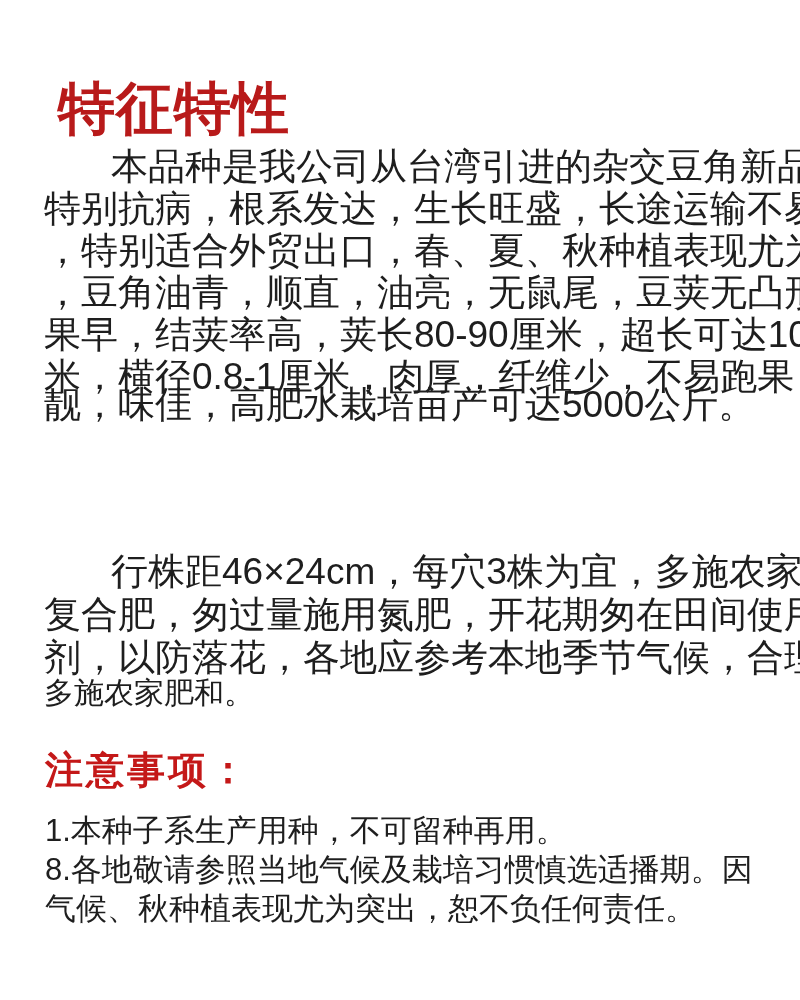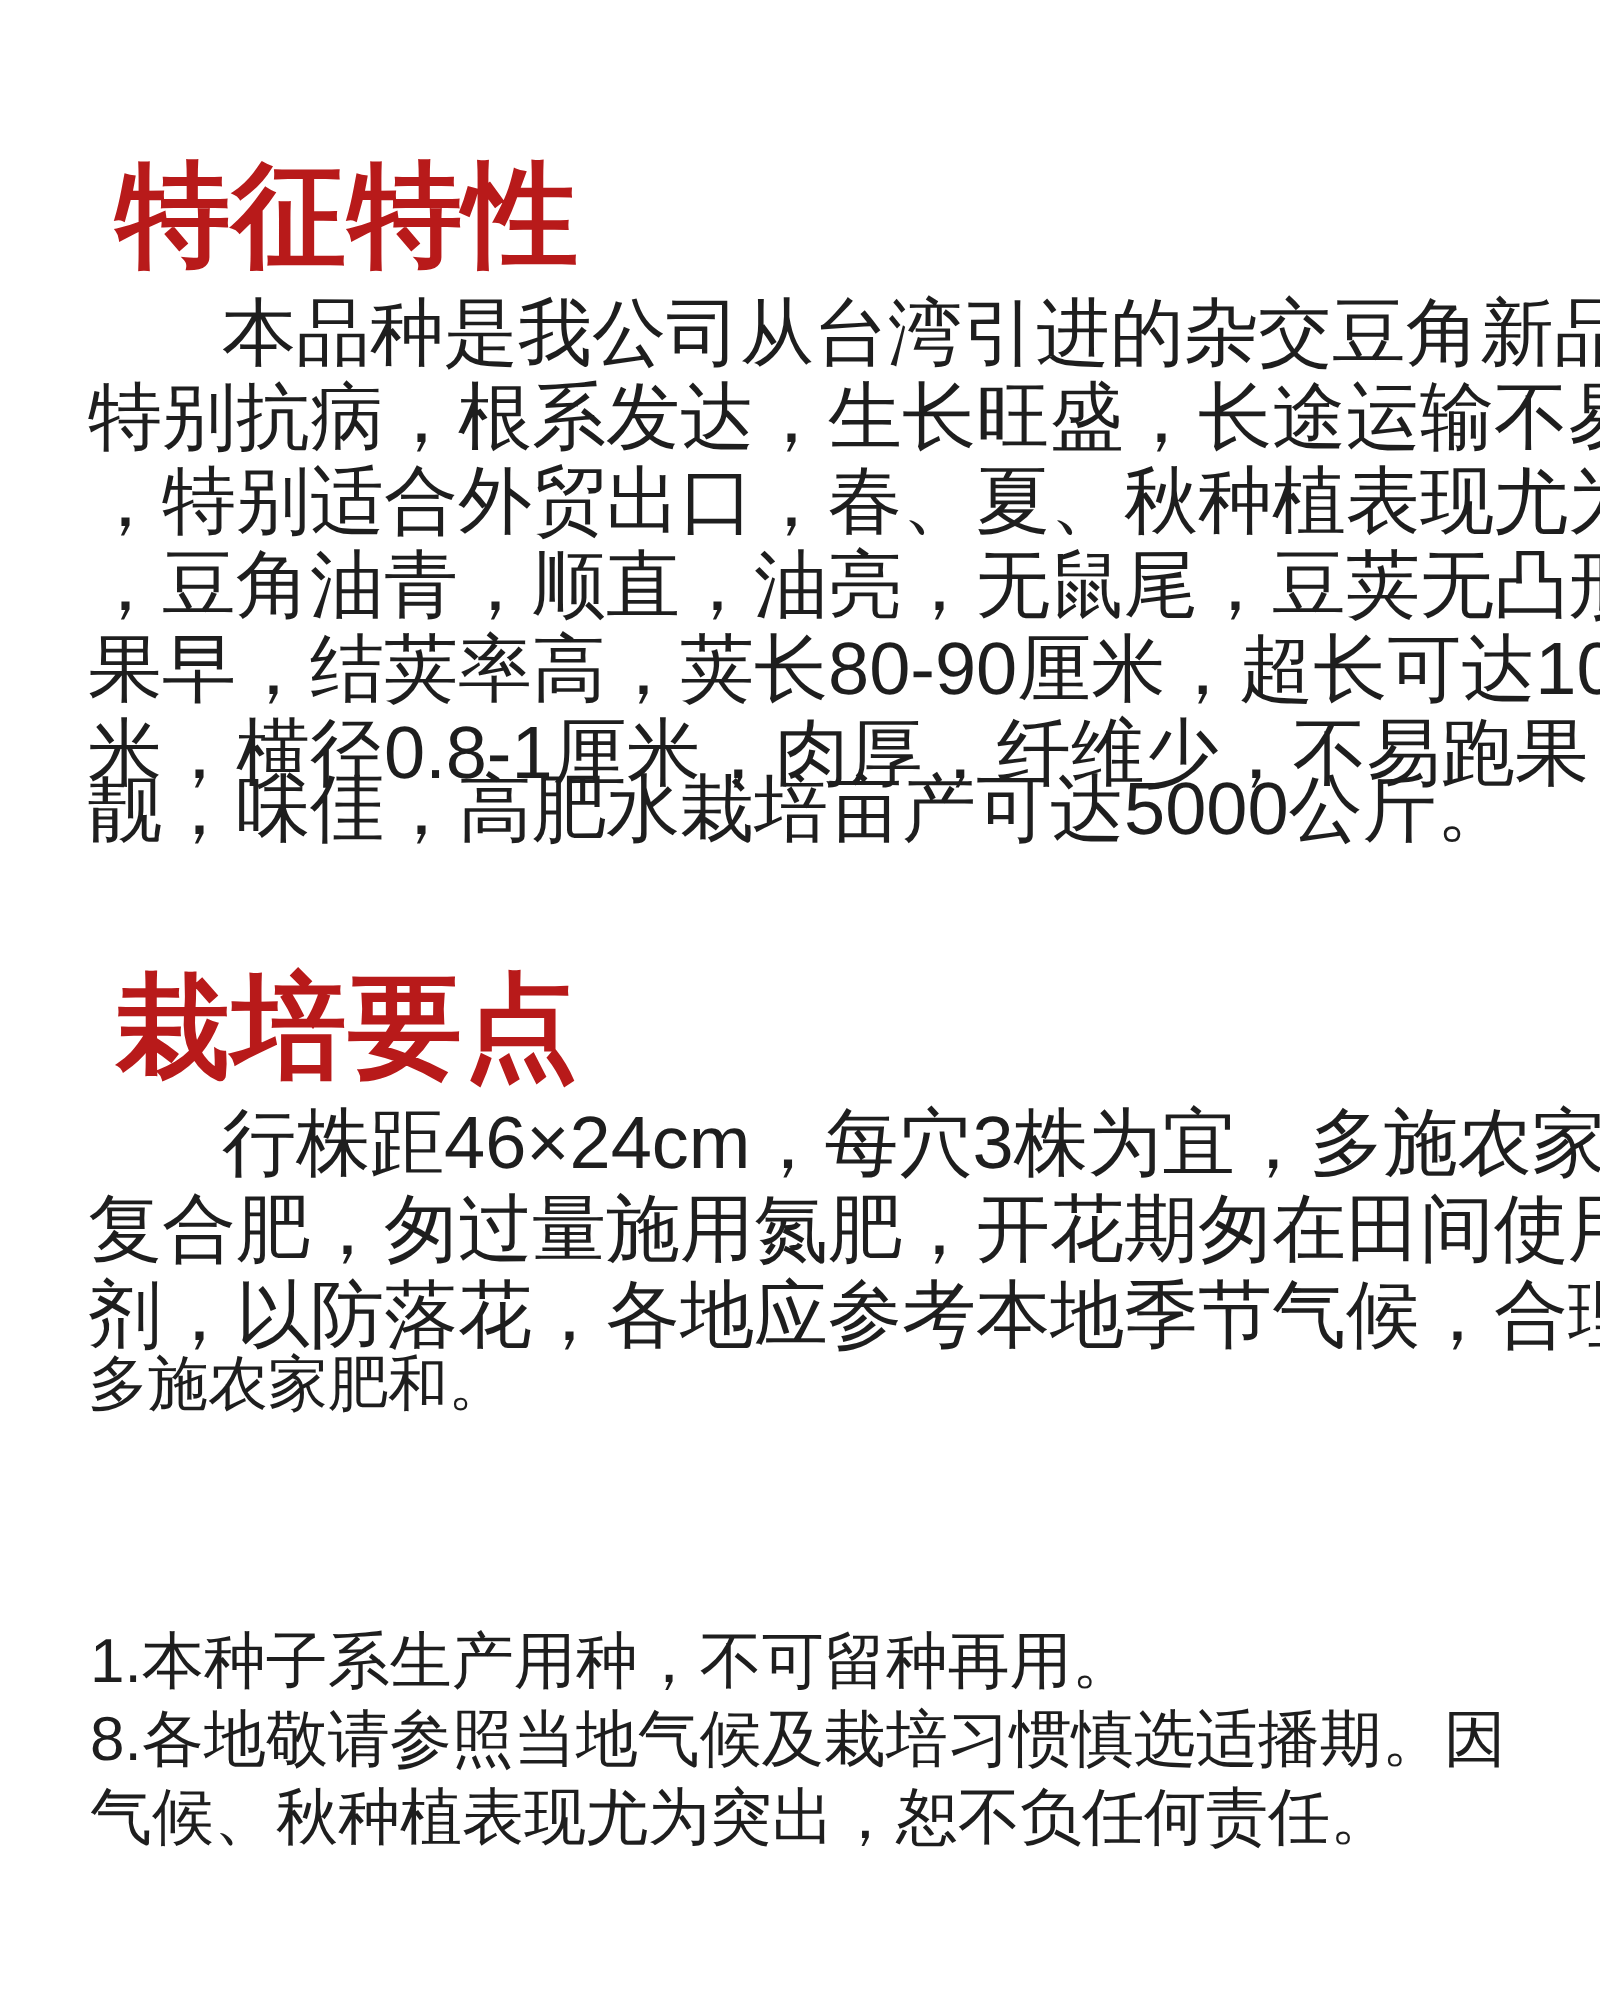--- a/index.html
+++ b/index.html
@@ -78,29 +78,29 @@
   <div>
     <div class="bodyline indent" style="top:146px">本品种是我公司从台湾引进的杂交豆角新品种，</div>
     <div class="bodyline" style="top:188px">特别抗病，根系发达，生长旺盛，长途运输不易老化</div>
     <div class="bodyline" style="top:230px">，特别适合外贸出口，春、夏、秋种植表现尤为突出</div>
     <div class="bodyline" style="top:272px">，豆角油青，顺直，油亮，无鼠尾，豆荚无凸形，挂</div>
     <div class="bodyline" style="top:314px">果早，结荚率高，荚长80-90厘米，超长可达100厘</div>
     <div class="bodyline" style="top:356px">米，横径0.8-1厘米，肉厚，纤维少，不易跑果，色</div>
     <div class="bodyline" style="top:384px">靓，味佳，高肥水栽培亩产可达5000公斤。</div>
   </div>
 
-  <h1 class="h-big" style="top:486px">栽培要点</h1>
 
   <div>
     <div class="bodyline indent" style="top:551px">行株距46×24cm，每穴3株为宜，多施农家肥和</div>
     <div class="bodyline" style="top:594px">复合肥，匆过量施用氮肥，开花期匆在田间使用除草</div>
     <div class="bodyline" style="top:637px">剂，以防落花，各地应参考本地季节气候，合理密植</div>
     <div class="smallline" style="top:676px">多施农家肥和。</div>
   </div>
 
+  <h2 class="h-notes" style="top:751px">注意事项：</h2>
 
   <div>
     <div class="noteline" style="top:812px">1.本种子系生产用种，不可留种再用。</div>
     <div class="noteline" style="top:851px">8.各地敬请参照当地气候及栽培习惯慎选适播期。因</div>
     <div class="noteline" style="top:890px">气候、秋种植表现尤为突出，恕不负任何责任。</div>
   </div>
 
 </div>
 
 </body></html>

